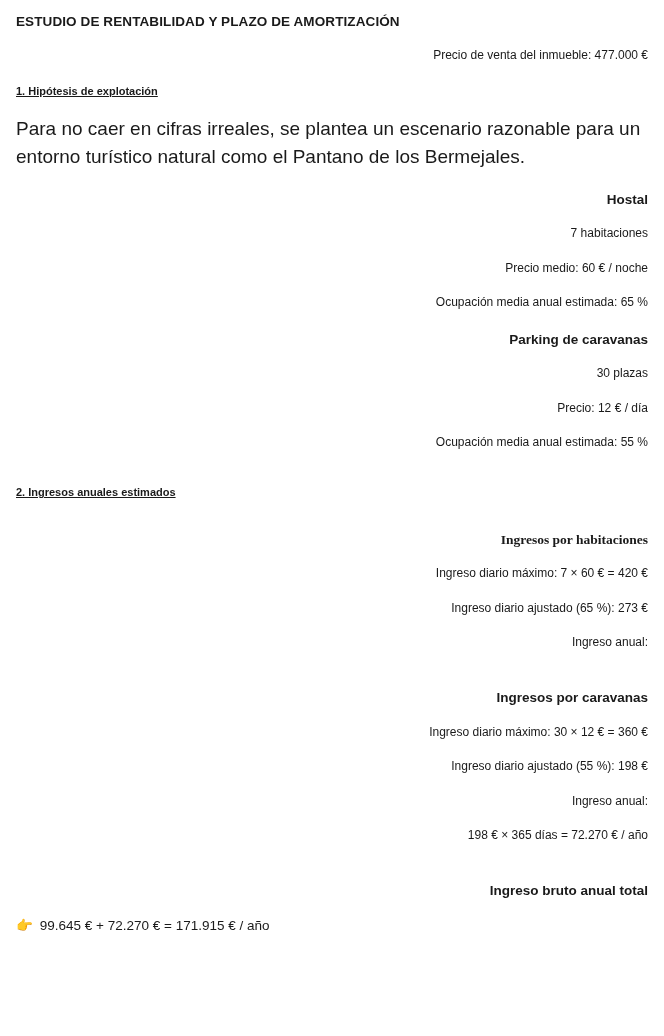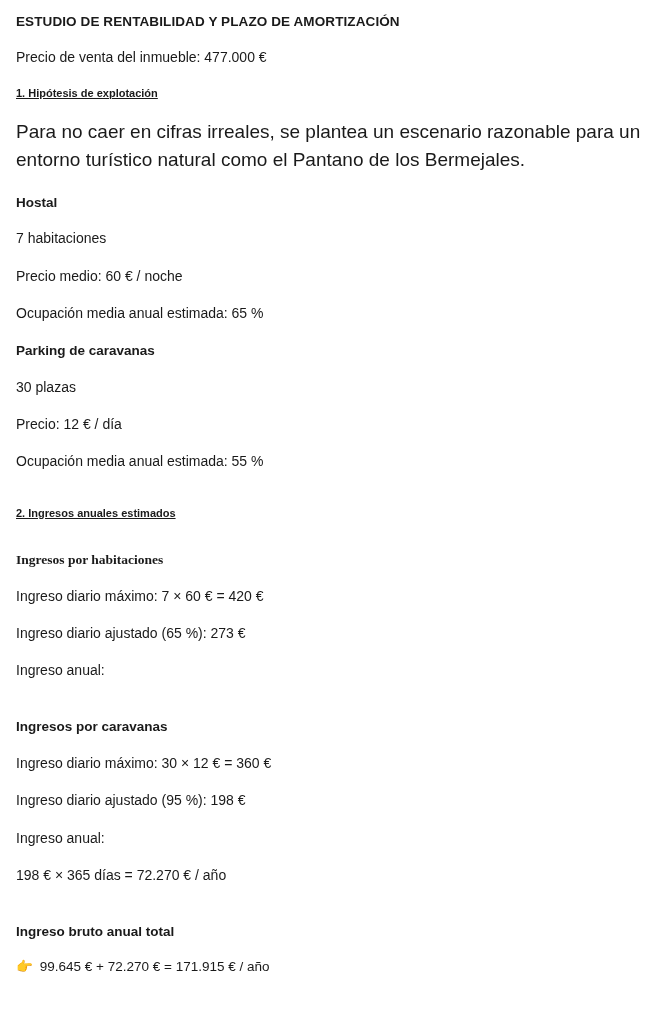--- a/index.html
+++ b/index.html
@@ -22,36 +22,38 @@
     overflow: hidden;
   }
   .doc-title {
     font-size: 13.5px;
     font-weight: bold;
     letter-spacing: 0.1px;
     margin: 4px 0 0 0;
     line-height: 1.2;
   }
   p.body-line {
-    font-size: 14px;
+    font-size: 12px;
     line-height: 1.45;
     margin: 17px 0 0 0;
+    text-align: right;
   }
   .section-heading {
     font-size: 11px;
     font-weight: bold;
     text-decoration: underline;
     margin: 19px 0 0 0;
     line-height: 1.3;
   }
   .sub-heading {
     font-size: 13.5px;
     font-weight: bold;
     margin: 19px 0 0 0;
     line-height: 1.3;
+    text-align: right;
   }
   .sub-heading.snug {
     margin-top: 31px;
     font-family: Liberation Serif, serif;
   }
   .para {
     font-size: 19px;
     line-height: 1.5;
     margin: 17px 0 0 0;
   }
@@ -113,21 +115,21 @@
 
   <p class="body-line">Ingreso diario ajustado (65 %): 273 €</p>
 
   <p class="body-line">Ingreso anual:</p>
 
 
   <h3 class="sub-heading gap-block-big">Ingresos por caravanas</h3>
 
   <p class="body-line">Ingreso diario máximo: 30 × 12 € = 360 €</p>
 
-  <p class="body-line">Ingreso diario ajustado (95 %): 198 €</p>
+  <p class="body-line">Ingreso diario ajustado (55 %): 198 €</p>
 
   <p class="body-line">Ingreso anual:</p>
 
   <p class="body-line">198 € × 365 días = 72.270 € / año</p>
 
   <h3 class="sub-heading gap-block-big">Ingreso bruto anual total</h3>
 
   <p class="pointer-line">
     <span class="pointer-icon">👉</span>
     <span class="nowrap-val">99.645 € + 72.270 € = 171.915 € / año</span>

